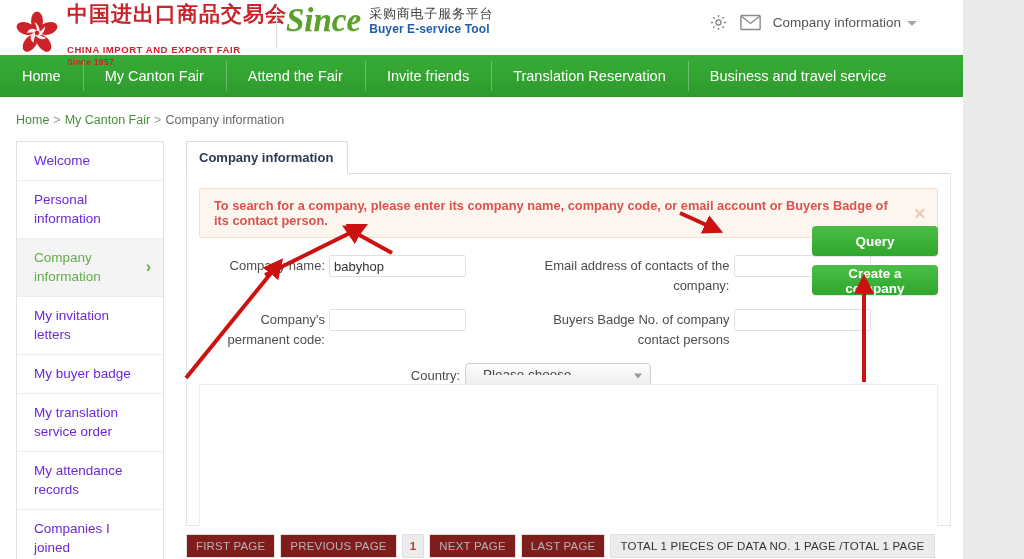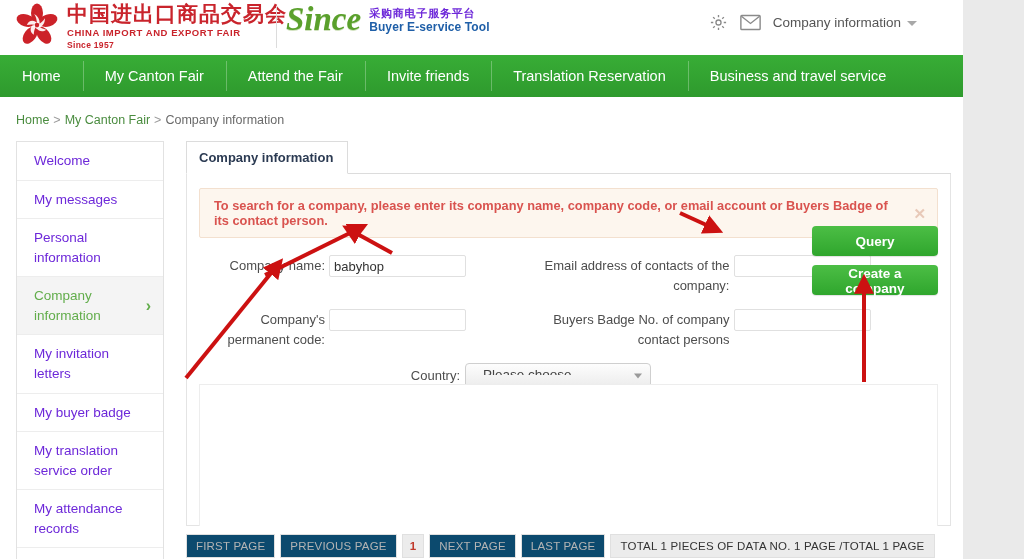--- a/index.html
+++ b/index.html
@@ -36,42 +36,42 @@
   }
   .kapok { width: 46px; height: 46px; display: block; }
   .cif-text { display: flex; flex-direction: column; line-height: 1; padding-top: 2px; }
   .cif-cn {
     font-family: "Liberation Serif", serif;
     font-size: 21px; font-weight: bold; color: #c9242c;
     letter-spacing: 1px; white-space: nowrap;
   }
   .cif-en {
     font-size: 9.5px; font-weight: bold; color: #c9242c;
-    letter-spacing: 0.55px; margin-top: 3px; white-space: nowrap;
+    letter-spacing: 0.55px; margin-top: 20px; white-space: nowrap;
   }
   .cif-since {
     font-size: 8.5px; font-weight: bold; color: #c9242c;
     letter-spacing: 0.3px; margin-top: 3px; text-align: left;
   }
   .hdr-divider {
     position: absolute; left: 276px; top: 6px;
     width: 1px; height: 42px; background: #dcdcdc;
   }
   .logo-best {
     position: absolute; left: 286px; top: 3px;
     display: flex; align-items: center; gap: 8px;
   }
   .best-word {
     font-family: "Liberation Serif", serif;
     font-style: italic; font-size: 33px; font-weight: bold;
     color: #5aa02c; line-height: 1;
     text-shadow: 0 1px 0 rgba(120,170,70,0.35);
   }
   .best-text { display: flex; flex-direction: column; line-height: 1.25; padding-top: 3px; }
-  .best-cn { font-size: 11px; font-weight: bold; color: #6d28d9; letter-spacing: 0.8px; white-space: nowrap; }
+  .best-cn { font-size: 13px; font-weight: normal; color: #404040; letter-spacing: 0.8px; white-space: nowrap; }
   .best-en { font-size: 12px; font-weight: bold; color: #1f5fa8; letter-spacing: 0.1px; white-space: nowrap; }
   .hdr-right {
     position: absolute; right: 46px; top: 13px;
     display: flex; align-items: center; gap: 12px;
   }
   .ic { color: #8a8a8a; display: inline-flex; }
   .hdr-user { font-size: 13.5px; color: #555; white-space: nowrap; }
   .caret-dn {
     display: inline-block; width: 0; height: 0; margin-left: 6px;
     border-left: 5px solid transparent; border-right: 5px solid transparent;
@@ -239,21 +239,21 @@
     border-bottom: none;
     background: #ffffff;
   }
 
   .pager {
     display: flex; align-items: stretch; gap: 5px;
     padding: 8px 0 0 12px;
     margin-left: -12px;
   }
   .pg {
-    background: #0c4a6e;
+    background: #7f1d1d;
     border: 1px solid #e0e0e0;
     color: #b4b4b4;
     font-size: 11.5px; letter-spacing: 0.2px;
     padding: 5px 9px; cursor: pointer;
     white-space: nowrap;
   }
   .pg.num { color: #c0392b; font-weight: bold; background: #ececec; padding: 5px 7px; }
   .pg.total { color: #333; background: #ececec; }
 
   
@@ -334,21 +334,20 @@
   </div>
 
   <div class="crumb">
     <a href="#">Home</a><span class="sep">&gt;</span><a href="#">My Canton Fair</a><span class="sep">&gt;</span><span class="cur">Company information</span>
   </div>
 
   <div class="body-wrap">
 
     <div class="sidebar">
       <div class="side-item">Welcome</div>
-      <div class="side-item">My messages</div>
       <div class="side-item">Personal information</div>
       <div class="side-item active">
         <span>Company information</span>
         <span class="chev">›</span>
       </div>
       <div class="side-item">My invitation letters</div>
       <div class="side-item">My buyer badge</div>
       <div class="side-item">My translation service order</div>
       <div class="side-item">My attendance records</div>
       <div class="side-item">Companies I joined</div>

